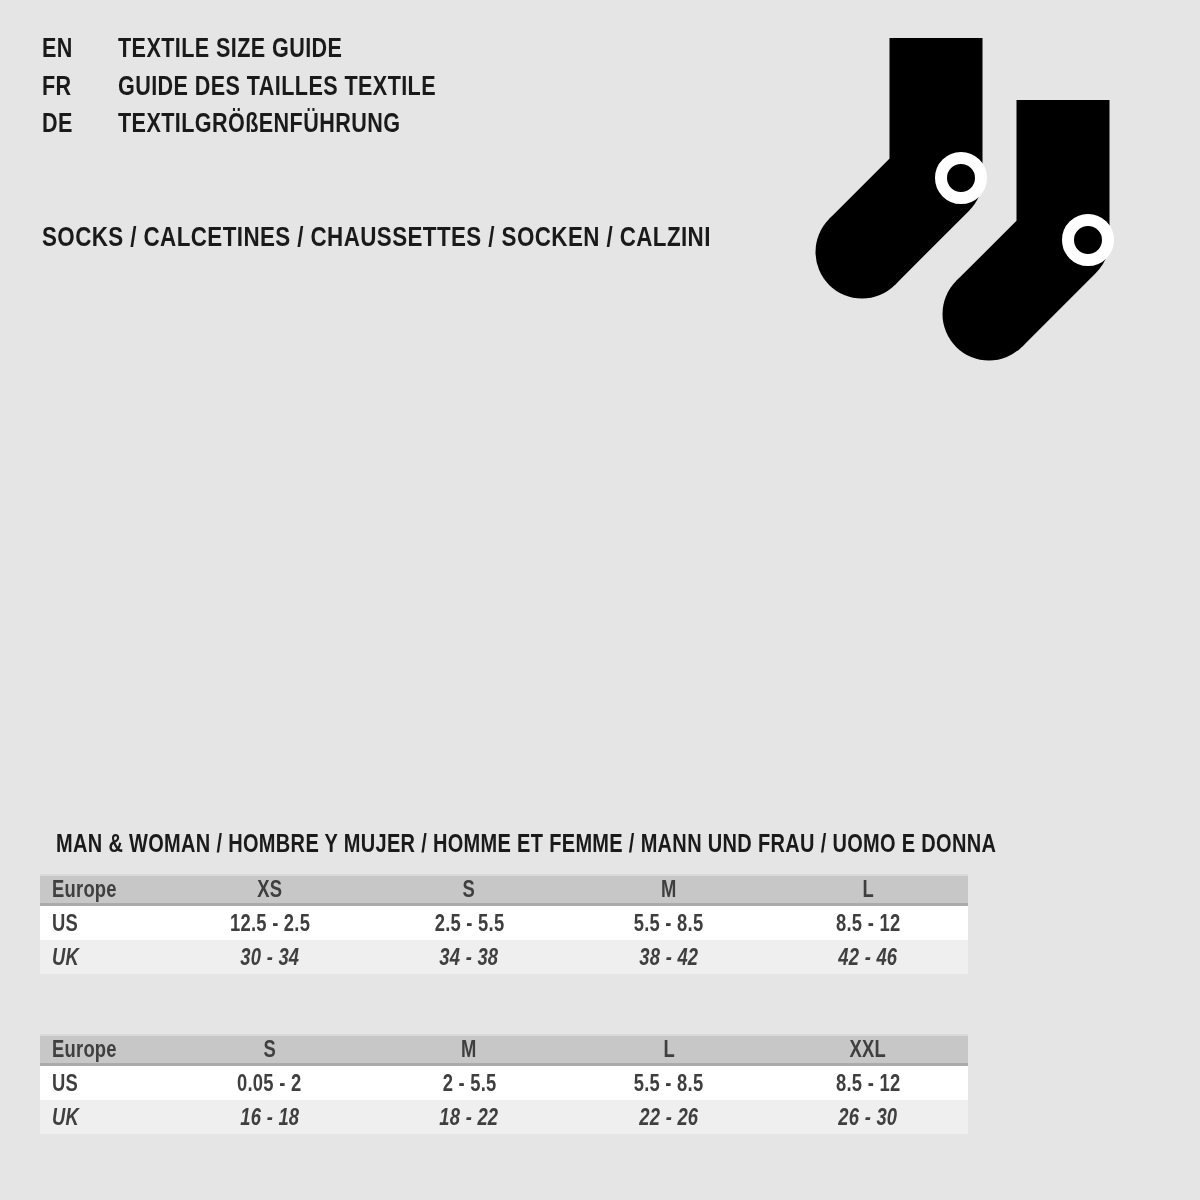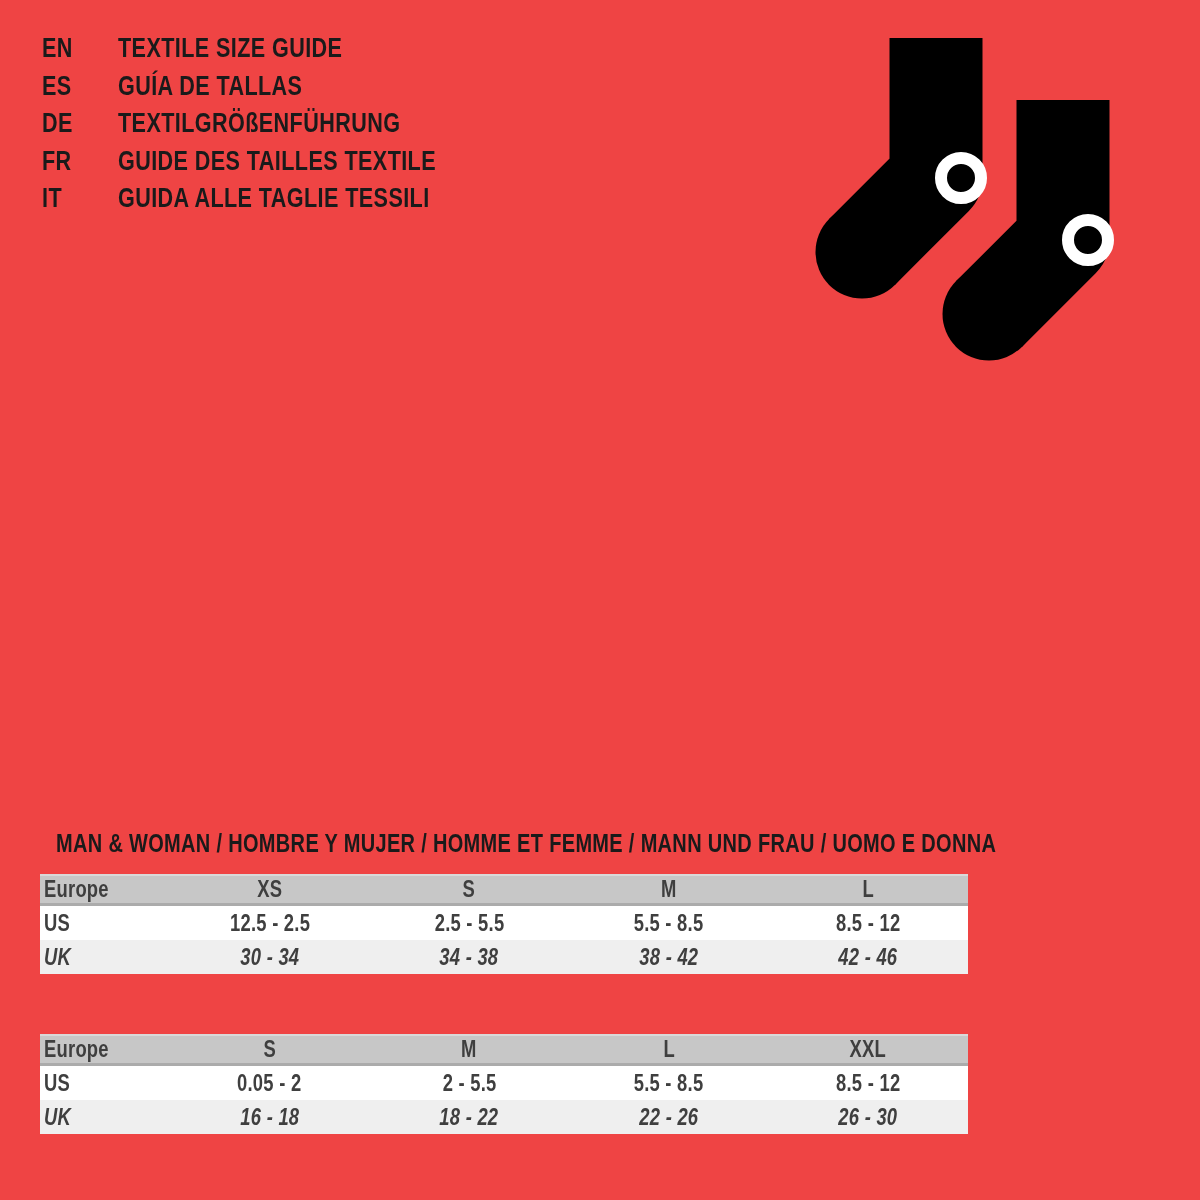--- a/index.html
+++ b/index.html
@@ -1,20 +1,20 @@
 <!DOCTYPE html>
 <html><head>
 <meta charset="utf-8">
 <style>
   html, body { margin: 0; padding: 0; background: #ffffff; }
   .page {
     position: relative;
     width: 1200px;
     height: 1200px;
-    background: #ef4444;
+    background: #e5e5e5;
     overflow: hidden;
     font-family: "Liberation Sans", "DejaVu Sans", sans-serif;
     color: #1a1a1a;
   }
   
   .cx {
     display: inline-block;
     transform: scaleX(0.8);
     transform-origin: 0 50%;
     white-space: nowrap;
@@ -77,52 +77,47 @@
     letter-spacing: 0.3px;
   }
   th {
     height: 27px;
     background: #c7c7c7;
     border-top: 2px solid #d9d9d9;
     border-bottom: 3px solid #ababab;
   }
   td { height: 34px; background: #ffffff; text-align: center; }
   tr.row-alt td { background: #efefef; font-style: italic; }
-  .cell-left { text-align: left; padding-left: 4px; }
+  .cell-left { text-align: left; padding-left: 12px; }
   th .cx, td .cx { transform-origin: 50% 50%; }
   .cell-left .cx, th.cell-left .cx { transform-origin: 0 50%; }
 </style>
 </head>
 <body>
 
 <div class="page">
 
   <section class="lang-block">
     <div class="lang-row">
       <span class="lang-code-box"><span class="cx">EN</span></span>
       <span class="cx">TEXTILE SIZE GUIDE</span>
     </div>
     <div class="lang-row">
-      <span class="lang-code-box"><span class="cx">ES</span></span>
-      <span class="cx">GUÍA DE TALLAS</span>
+      <span class="lang-code-box"><span class="cx">FR</span></span>
+      <span class="cx">GUIDE DES TAILLES TEXTILE</span>
     </div>
     <div class="lang-row">
       <span class="lang-code-box"><span class="cx">DE</span></span>
       <span class="cx">TEXTILGRÖßENFÜHRUNG</span>
     </div>
-    <div class="lang-row">
-      <span class="lang-code-box"><span class="cx">FR</span></span>
-      <span class="cx">GUIDE DES TAILLES TEXTILE</span>
-    </div>
-    <div class="lang-row">
-      <span class="lang-code-box"><span class="cx">IT</span></span>
-      <span class="cx">GUIDA ALLE TAGLIE TESSILI</span>
-    </div>
   </section>
 
+  <div class="category-line">
+    <span class="cx">SOCKS / CALCETINES / CHAUSSETTES / SOCKEN / CALZINI</span>
+  </div>
 
   <svg class="socks-icon" width="302" height="328" viewBox="-6 -2 302 328" aria-hidden="true">
     <g>
       <path d="M116 0 L116 140 L42 214" fill="none" stroke="#000000" stroke-width="93" stroke-linejoin="round" stroke-linecap="butt"></path>
       <circle cx="42" cy="214" r="46.5" fill="#000000"></circle>
       <circle cx="141" cy="140" r="20" fill="none" stroke="#ffffff" stroke-width="12"></circle>
     </g>
     <g>
       <path d="M243 62 L243 202 L169 276" fill="none" stroke="#000000" stroke-width="93" stroke-linejoin="round" stroke-linecap="butt"></path>
       <circle cx="169" cy="276" r="46.5" fill="#000000"></circle>

